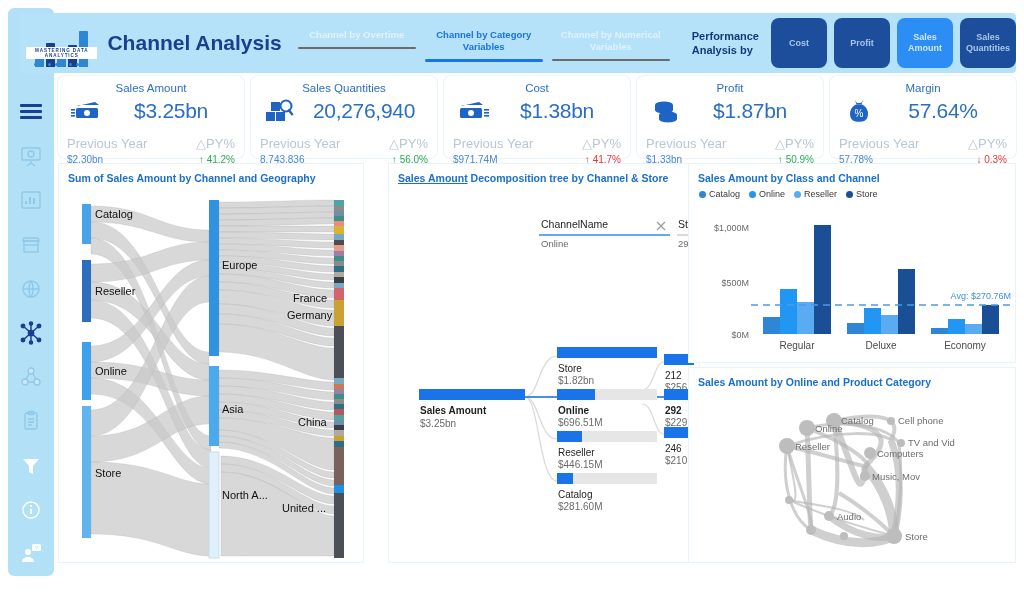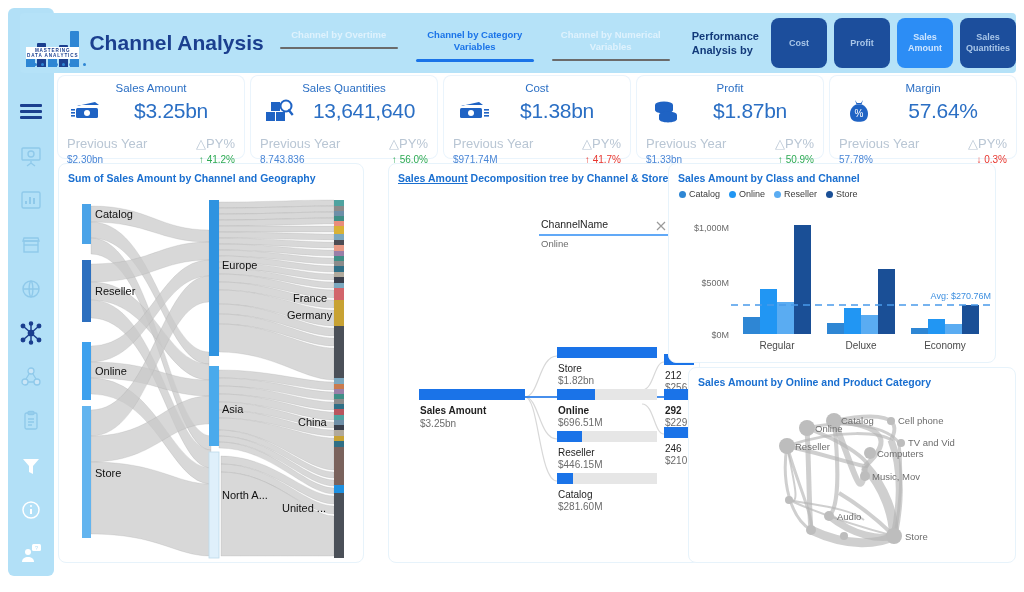--- a/index.html
+++ b/index.html
@@ -64,21 +64,21 @@
     display: flex; gap: 4px;
   }
   .logo-dots i { width: 3px; height: 3px; border-radius: 50%; background: #2e86d4; display:block;}
 
   .app-title {
     font-size: 21px; color: #1b3f8f;
     margin-left: 10px; white-space: nowrap;
     font-weight: bold;
   }
 
-  .tabs { display: flex; align-items: flex-start; margin-left: 16px; gap: 18px; }
+  .tabs { display: flex; align-items: flex-start; margin-left: 16px; gap: 9px; }
   .tab {
     width: 118px;
     text-align: center;
     font-size: 9.5px;
     font-weight: bold;
     line-height: 12px;
     padding-top: 4px;
     color: #dff2fd;
     cursor: pointer;
   }
@@ -137,32 +137,32 @@
     font-size: 10px; color: #4a86d6; margin-top: 3px;
   }
   .pct.up { color: #2eaa53; }
   .pct.down { color: #e8372f; }
 
   
   .panel {
     position: absolute;
     background: #ffffff;
     border: 1px solid #e7f3fb;
-    border-radius: 8px;
+    border-radius: 0;
     overflow: hidden;
   }
   .panel-title {
     font-size: 10.5px; font-weight: bold; color: #1a6fd0;
     padding: 8px 0 0 9px;
   }
   .panel-title .u { text-decoration: underline; }
 
   #panel-sankey { left: 58px; top: 163px; width: 306px; height: 400px; }
   #panel-tree   { left: 388px; top: 163px; width: 312px; height: 400px; }
-  #panel-bar    { left: 668px; top: 163px; width: 328px; height: 200px; }
+  #panel-bar    { left: 688px; top: 163px; width: 328px; height: 200px; }
   #panel-net    { left: 688px; top: 367px; width: 328px; height: 196px; }
 
   .chart-svg { display: block; }
 
   .legend { display: flex; gap: 9px; padding: 5px 0 0 10px; font-size: 9px; color: #3b3b3b; align-items:center;}
   .legend .li { display: flex; align-items: center; gap: 3px; }
   .legend .dot { width: 7px; height: 7px; border-radius: 50%; display: block; }
 
   .bg-strip {
     position: absolute; left: 0; top: 0; width: 1024px; height: 592px;
@@ -341,21 +341,21 @@
       <div class="kpi-main">
         <div class="kpi-icon">
           <svg width="30" height="24" viewBox="0 0 30 24" fill="#1f63c4">
             <rect x="1" y="13" width="9" height="9"></rect>
               <rect x="11" y="13" width="9" height="9"></rect>
               <rect x="6" y="3" width="9" height="9"></rect>
             <circle cx="21" cy="7" r="5.5" fill="none" stroke="#1f63c4" stroke-width="2"></circle>
             <rect x="24" y="10" width="2.4" height="7" transform="rotate(-40 25 13)"></rect>
           </svg>
         </div>
-        <div class="kpi-value">13,641,640</div>
+        <div class="kpi-value">20,276,940</div>
       </div>
       <div class="kpi-sub">
         <span>Previous Year</span>
         <span>△PY%</span>
       </div>
       <div class="kpi-vals">
         <span>8,743,836</span>
         <span class="pct up"><span>↑</span> <span>56.0%</span></span>
       </div>
     </div>

